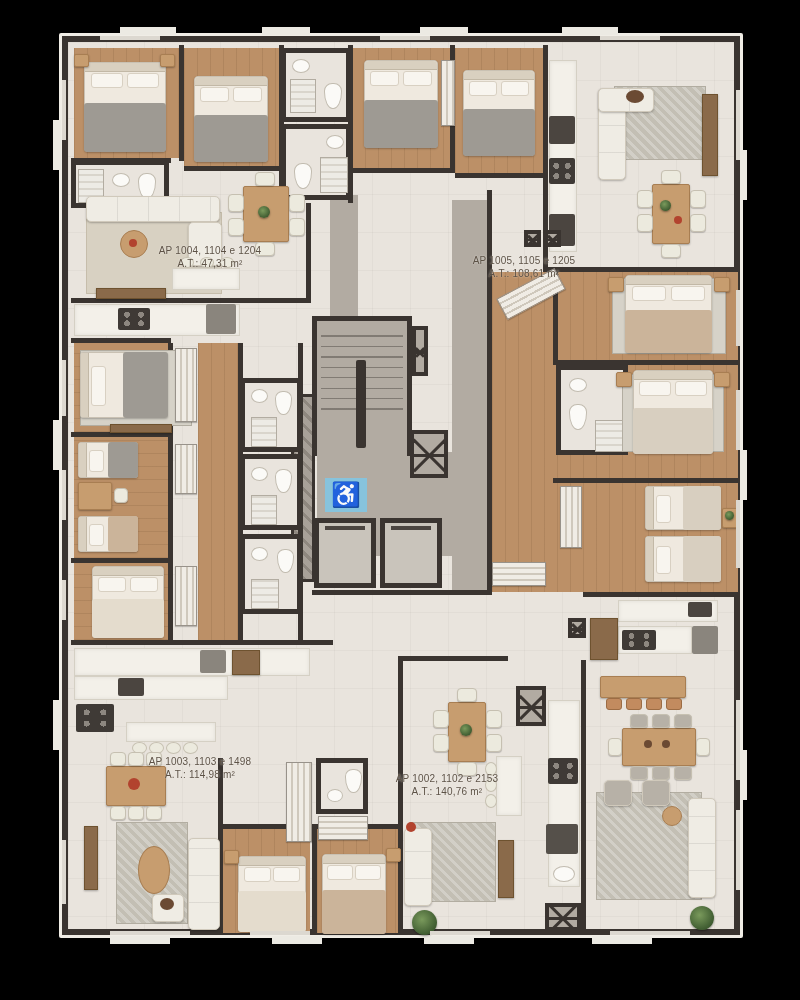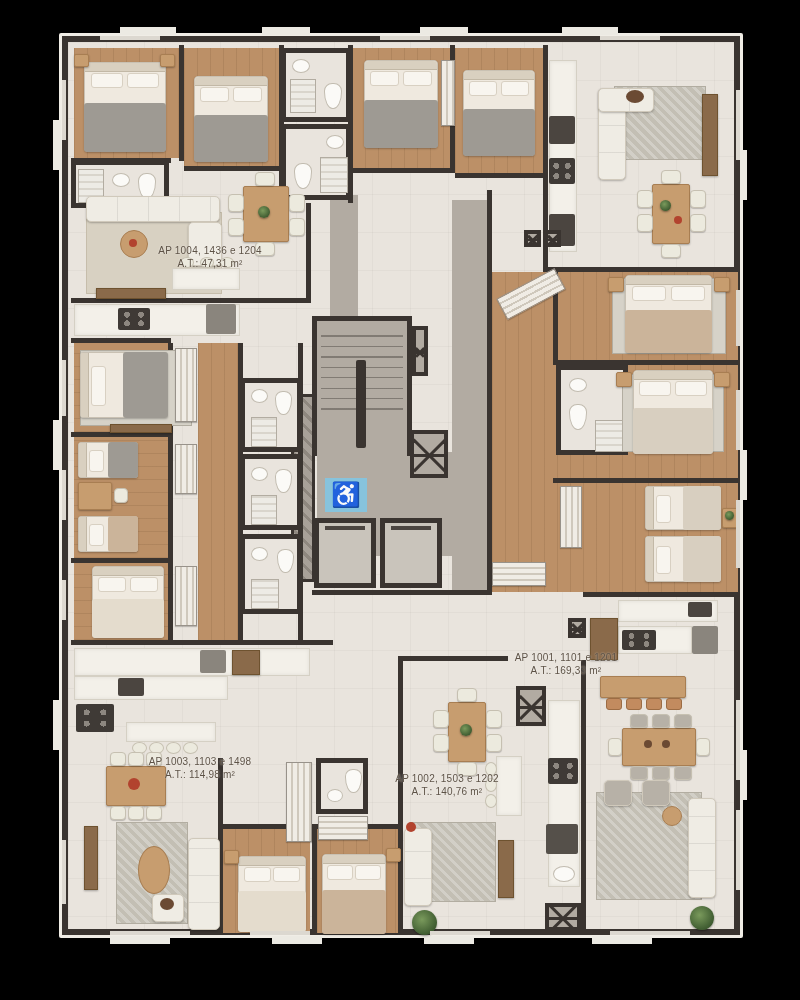--- a/index.html
+++ b/index.html
@@ -454,29 +454,29 @@
   <div class="abs win" style="left:736px;top:810px;width:4px;height:80px;"></div>
   <div class="abs win" style="left:110px;top:931px;width:80px;height:4px;"></div>
   <div class="abs win" style="left:250px;top:931px;width:60px;height:4px;"></div>
   <div class="abs win" style="left:430px;top:931px;width:60px;height:4px;"></div>
   <div class="abs win" style="left:610px;top:931px;width:80px;height:4px;"></div>
   <div class="abs win" style="left:100px;top:36px;width:60px;height:4px;"></div>
   <div class="abs win" style="left:380px;top:36px;width:50px;height:4px;"></div>
   <div class="abs win" style="left:600px;top:36px;width:60px;height:4px;"></div>
 
   <div class="abs lbl" style="left:125px;top:244px;width:170px;">
-    <div>AP 1004, 1436 e 1204</div>
+    <div>AP 1004, 1104 e 1204</div>
     <div>A.T.: 47,31 m²</div>
   </div>
-  <div class="abs lbl" style="left:481px;top:651px;width:170px;">
-    <div>AP 1001, 1101 e 1201</div>
-    <div>A.T.: 169,33 m²</div>
+  <div class="abs lbl" style="left:439px;top:254px;width:170px;">
+    <div>AP 1005, 1105 e 1205</div>
+    <div>A.T.: 108,61 m²</div>
   </div>
   <div class="abs lbl" style="left:115px;top:755px;width:170px;">
     <div>AP 1003, 1103 e 1498</div>
     <div>A.T.: 114,98 m²</div>
   </div>
   <div class="abs lbl" style="left:362px;top:772px;width:170px;">
-    <div>AP 1002, 1503 e 1202</div>
+    <div>AP 1002, 1102 e 2153</div>
     <div>A.T.: 140,76 m²</div>
   </div>
 
 </div>
 
 </body></html>

